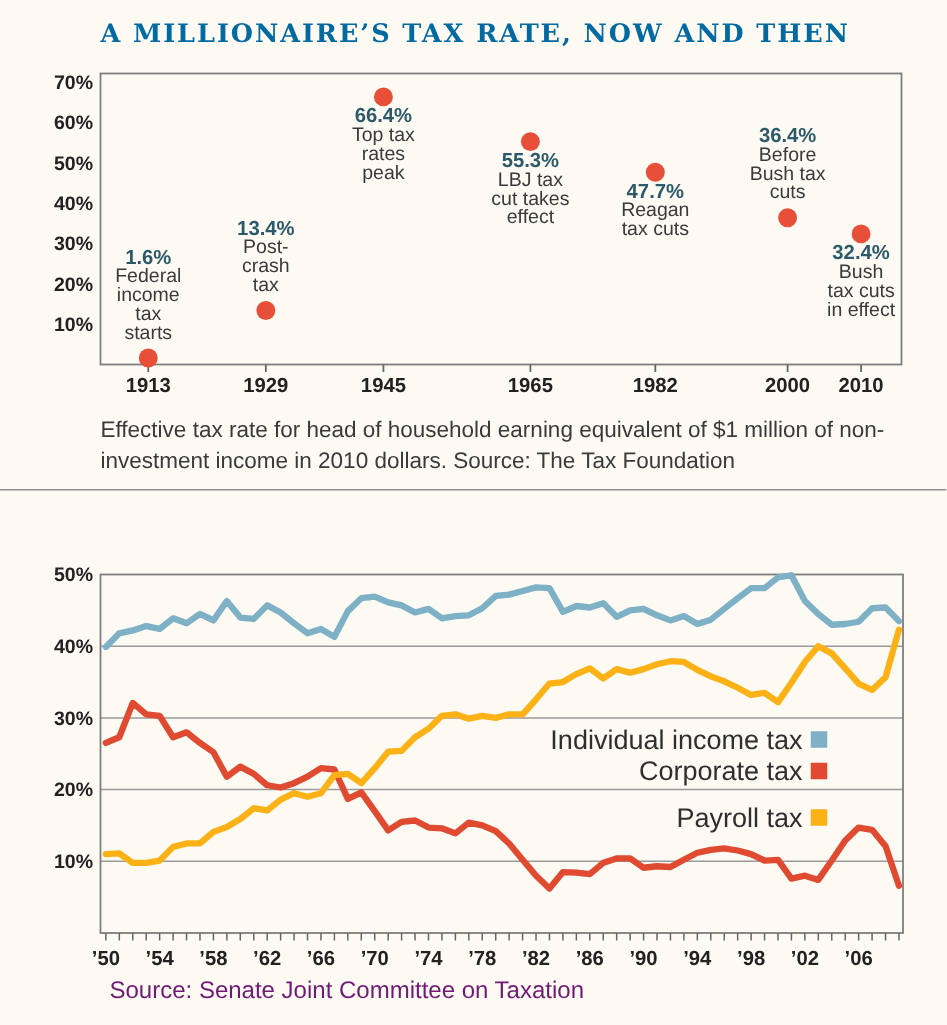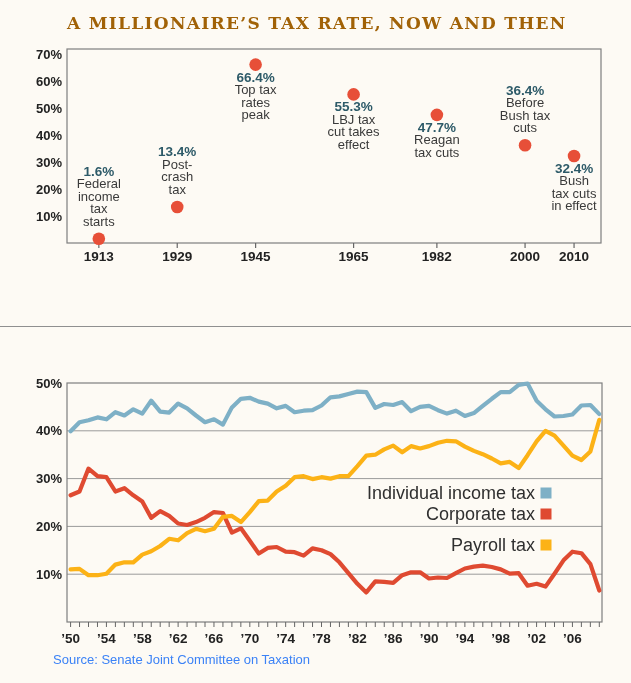--- a/index.html
+++ b/index.html
@@ -1,30 +1,30 @@
 <!DOCTYPE html>
 <html><head>
 <meta charset="utf-8">
 <style>
   html,body{margin:0;padding:0;}
   body{background:#fdfaf4;font-family:"Liberation Sans",sans-serif;}
   .canvas{position:relative;width:631px;height:683px;background:#fdfaf4;overflow:hidden;}
   .chart-title{
     position:absolute;left:67px;margin:0;
     font-family:"DejaVu Serif",serif;font-weight:bold;
-    font-size:17px;letter-spacing:1.3px;color:#a16207;white-space:nowrap;
+    font-size:17px;letter-spacing:1.3px;color:#0369a1;white-space:nowrap;
   }
   #title1{top:13px;}
   #title2{top:345px;}
   .caption{
     position:absolute;left:67px;top:276px;width:556px;margin:0;
     font-size:15px;line-height:21px;color:#3a3a3a;
   }
   .divider{position:absolute;left:0;top:326px;width:631px;height:1px;background:#8f8f8f;border:0;margin:0;}
-  .source{position:absolute;left:53px;top:652px;margin:0;font-size:13px;color:#3b82f6;}
+  .source{position:absolute;left:73px;top:652px;margin:0;font-size:16px;color:#701a75;}
   svg{position:absolute;left:0;display:block;}
   #chart1-svg{top:40px;}
   #chart2-svg{top:368px;}
   svg text{font-family:"Liberation Sans",sans-serif;}
   .ytick{font-size:13px;font-weight:bold;fill:#222;}
   .xtick{font-size:13.5px;font-weight:bold;fill:#222;}
   .ann-line{font-size:13px;fill:#3a3a3a;}
   .ann-value{font-size:13.5px;font-weight:bold;}
   .legend-text{font-size:18px;fill:#2f2f2f;}
 </style>
@@ -88,20 +88,21 @@
       <text x="525.0642201834862" y="79.69390581717452" text-anchor="middle" class="ann-line">Bush tax</text>
       <text x="525.0642201834862" y="92.19390581717452" text-anchor="middle" class="ann-line">cuts</text>
       <circle cx="525.0642201834862" cy="105.19390581717452" r="6.3" fill="#e74f38"></circle>
       <text x="574.0550458715596" y="132.94182825484765" text-anchor="middle" class="ann-value" fill="#2d5a68">32.4%</text>
       <text x="574.0550458715596" y="145.44182825484765" text-anchor="middle" class="ann-line">Bush</text>
       <text x="574.0550458715596" y="157.94182825484765" text-anchor="middle" class="ann-line">tax cuts</text>
       <text x="574.0550458715596" y="170.44182825484765" text-anchor="middle" class="ann-line">in effect</text>
       <circle cx="574.0550458715596" cy="115.94182825484765" r="6.3" fill="#e74f38"></circle>
     </svg>
 
+  <p class="caption">Effective tax rate for head of household earning equivalent of $1 million of non-investment income in 2010 dollars. Source: The Tax Foundation</p>
 
   <hr class="divider">
 
 
   <svg id="chart2-svg" width="631" height="290" viewBox="0 0 631 290">
       <line x1="67" y1="62.800000000000004" x2="602" y2="62.800000000000004" stroke="#9a9a9a" stroke-width="1"></line>
       <line x1="67" y1="110.60000000000001" x2="602" y2="110.60000000000001" stroke="#9a9a9a" stroke-width="1"></line>
       <line x1="67" y1="158.4" x2="602" y2="158.4" stroke="#9a9a9a" stroke-width="1"></line>
       <line x1="67" y1="206.20000000000002" x2="602" y2="206.20000000000002" stroke="#9a9a9a" stroke-width="1"></line>
       <rect x="67" y="15" width="535" height="239" fill="none" stroke="#7e7e7e" stroke-width="1.2"></rect>

